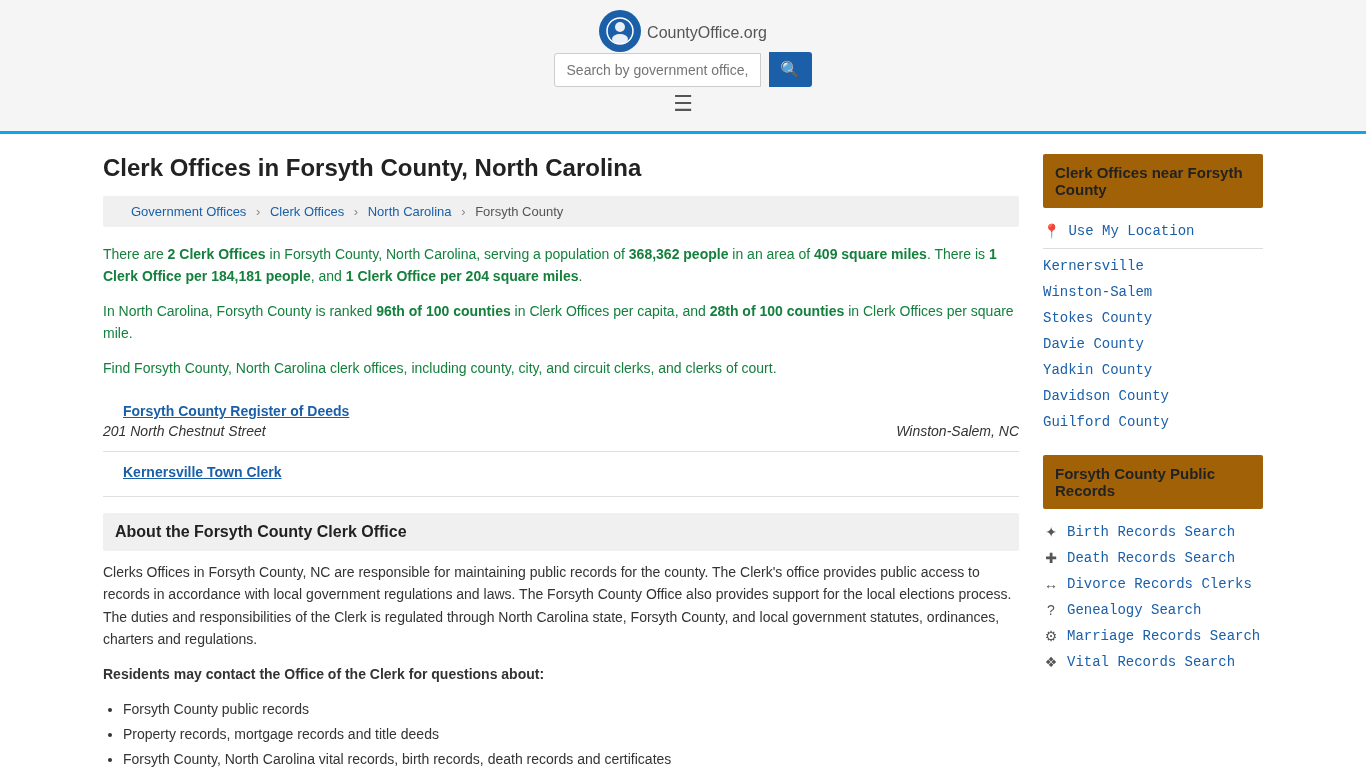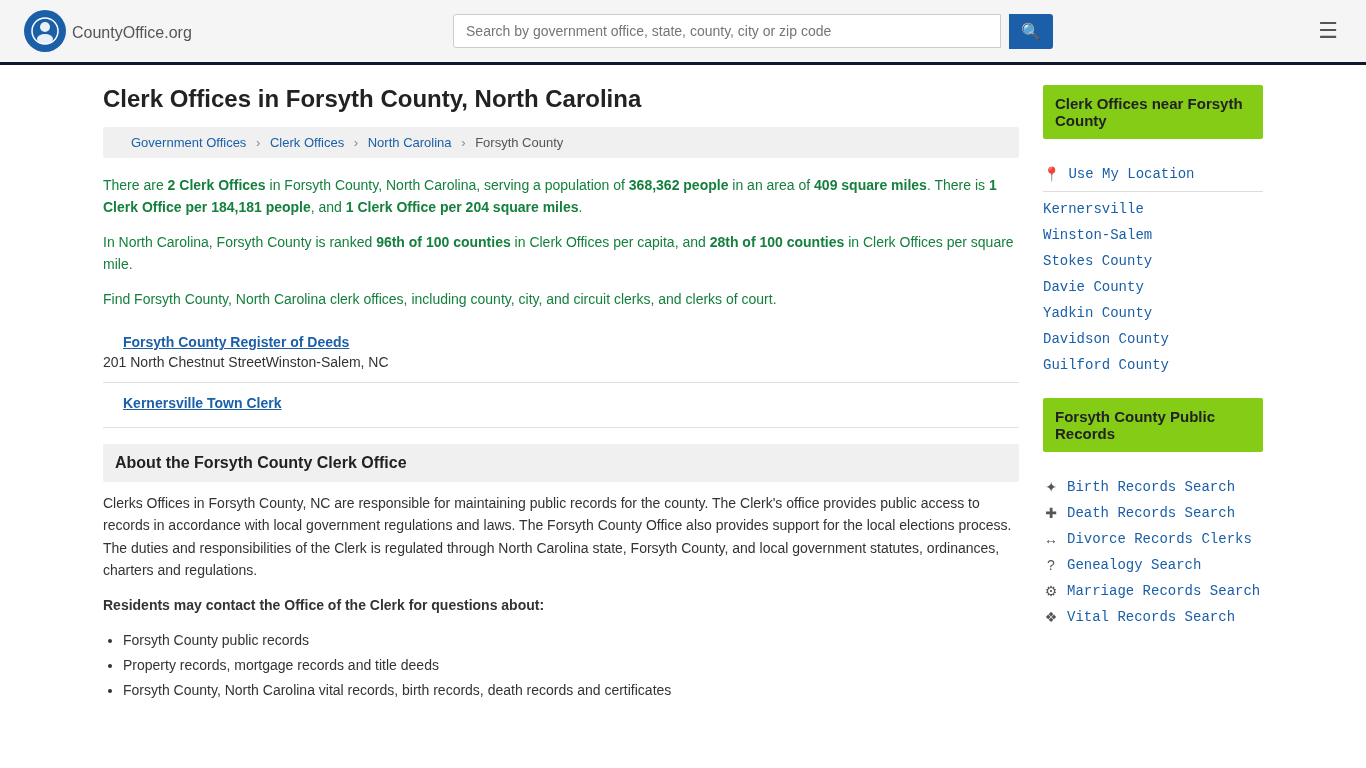--- a/index.html
+++ b/index.html
@@ -1,25 +1,26 @@
 <!DOCTYPE html>
 <html><head>
   <meta charset="utf-8">
   <style>
     * { margin: 0; padding: 0; box-sizing: border-box; }
     body { font-family: Arial, sans-serif; font-size: 14px; color: #333; background: #fff; }
 
     
     .header {
       background: #f5f5f5;
-      border-bottom: 3px solid #0f172a;
-      padding: 10px 24px;
+      border-bottom: 3px solid #0ea5e9;
+      padding: 10px 32px;
       display: flex;
       align-items: center;
       justify-content: space-between;
+      flex-direction: column;
     }
     .logo-area {
       display: flex;
       align-items: center;
       gap: 6px;
     }
     .logo-icon {
       width: 42px;
       height: 42px;
       border-radius: 50%;
@@ -149,21 +150,23 @@
       font-weight: bold;
       color: #1a5fa8;
       text-decoration: underline;
       cursor: pointer;
       margin-bottom: 4px;
       display: inline-block;
       padding-left: 20px;
     }
     .office-row {
       display: flex;
+      justify-content: space-between;
       align-items: flex-start;
+      font-style: italic;
     }
     .office-address { color: #333; font-size: 14px; }
     .office-city { color: #333; font-size: 14px; }
 
     
     .about-text {
       font-size: 14px;
       line-height: 1.6;
       color: #333;
       margin-bottom: 12px;
@@ -176,27 +179,27 @@
       font-size: 14px;
       line-height: 1.8;
       color: #333;
     }
 
     
     .sidebar-box {
       margin-bottom: 20px;
     }
     .sidebar-title {
-      background: #84cc16;
+      background: #a16207;
       padding: 10px 12px;
       font-size: 15px;
       font-weight: bold;
       color: #222;
       border-radius: 2px;
-      margin-bottom: 22px;
+      margin-bottom: 10px;
     }
     .sidebar-item {
       display: flex;
       align-items: center;
       gap: 8px;
       padding: 5px 0;
       font-size: 14px;
     }
     .sidebar-item a {
       color: #1a5fa8;

